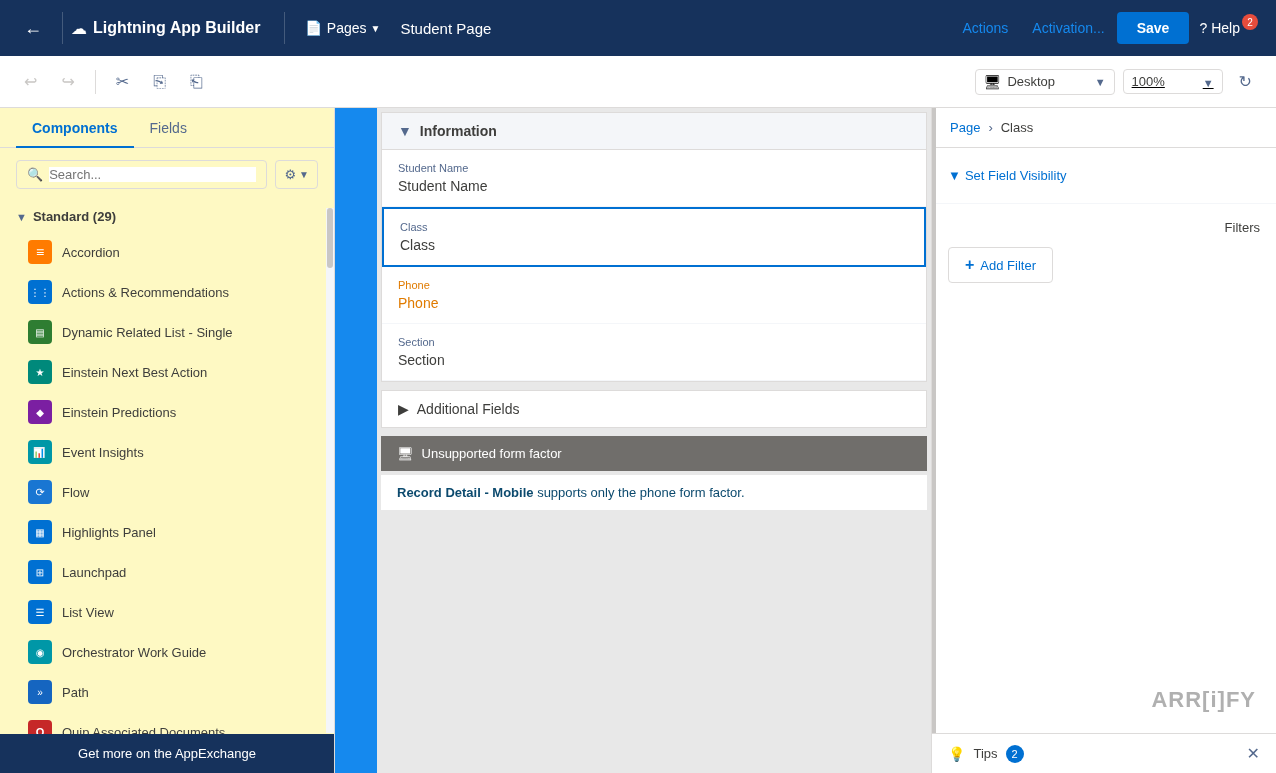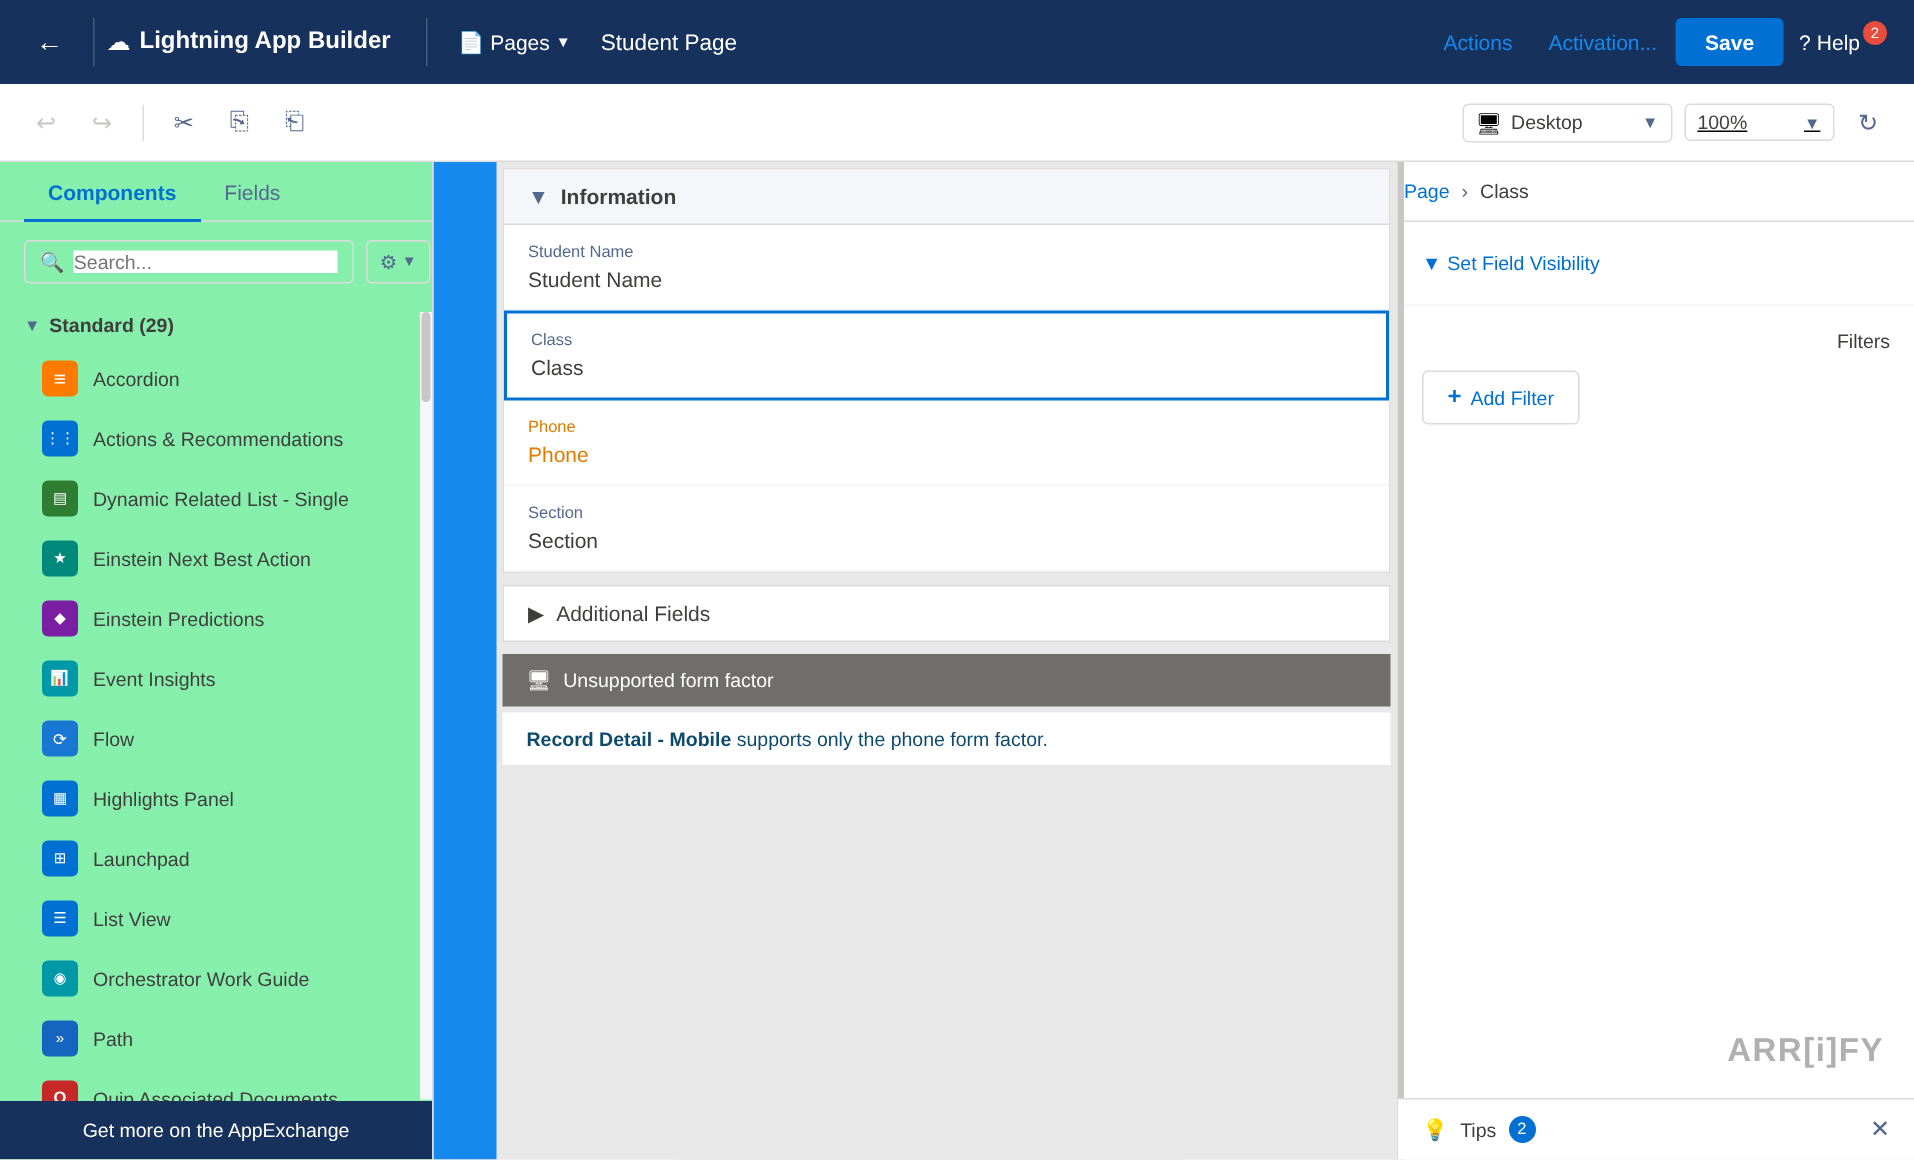--- a/index.html
+++ b/index.html
@@ -151,22 +151,22 @@
     }
 
     
     .main-layout {
       display: flex;
       height: calc(773px - 56px - 52px);
     }
 
     
     .sidebar {
-      width: 289px;
-      background: #86efac;
+      width: 335px;
+      background: #fef9c3;
       border-right: 1px solid #dddbda;
       display: flex;
       flex-direction: column;
       overflow: hidden;
     }
     .sidebar-tabs {
       display: flex;
       border-bottom: 1px solid #dddbda;
       padding: 0 16px;
     }
@@ -367,21 +367,21 @@
     .right-panel {
       width: 345px;
       background: #fff;
       border-left: 1px solid #dddbda;
       display: flex;
       flex-direction: column;
       overflow-y: auto;
       position: relative;
     }
     .right-panel-header {
-      padding: 12px 4px;
+      padding: 12px 18px;
       border-bottom: 1px solid #dddbda;
       display: flex;
       align-items: flex-end;
       gap: 6px;
     }
     .breadcrumb-link {
       color: #0070d2;
       cursor: pointer;
       font-size: 13px;
     }

